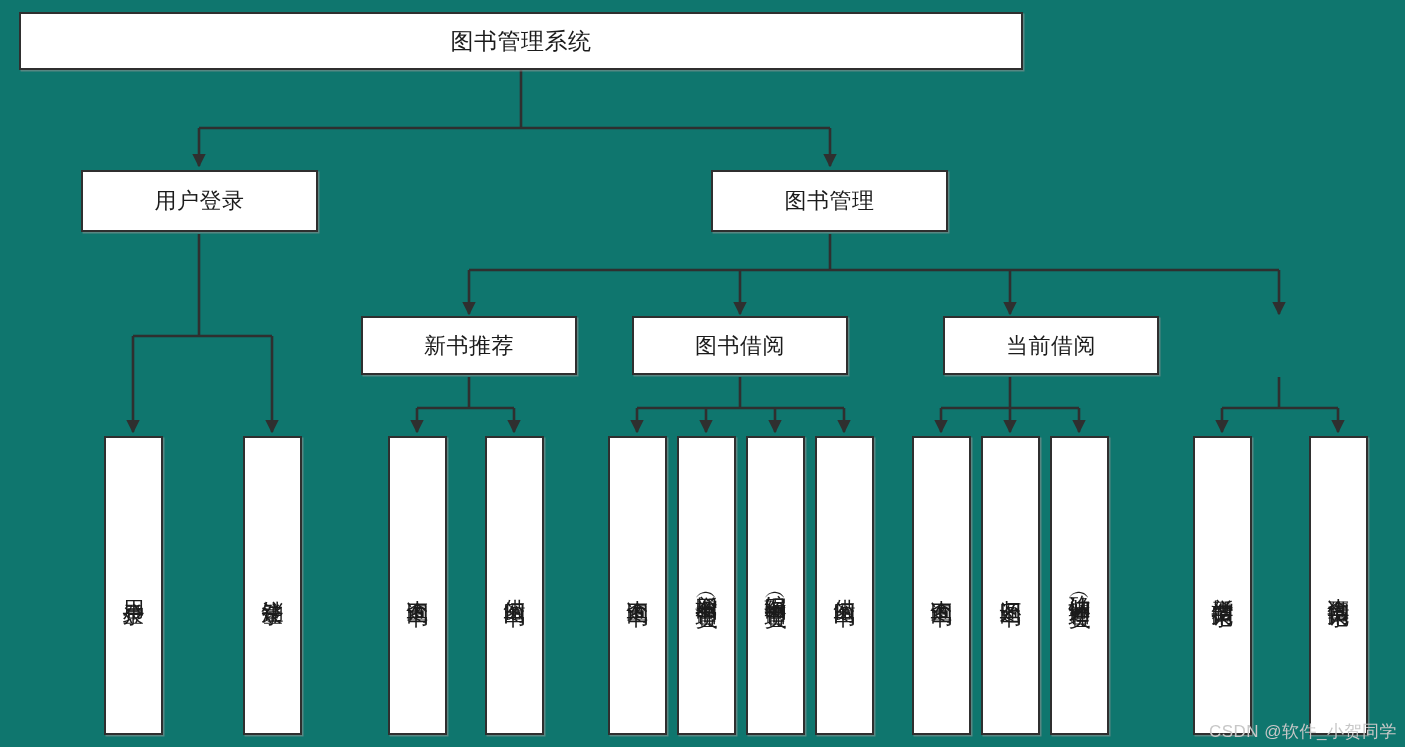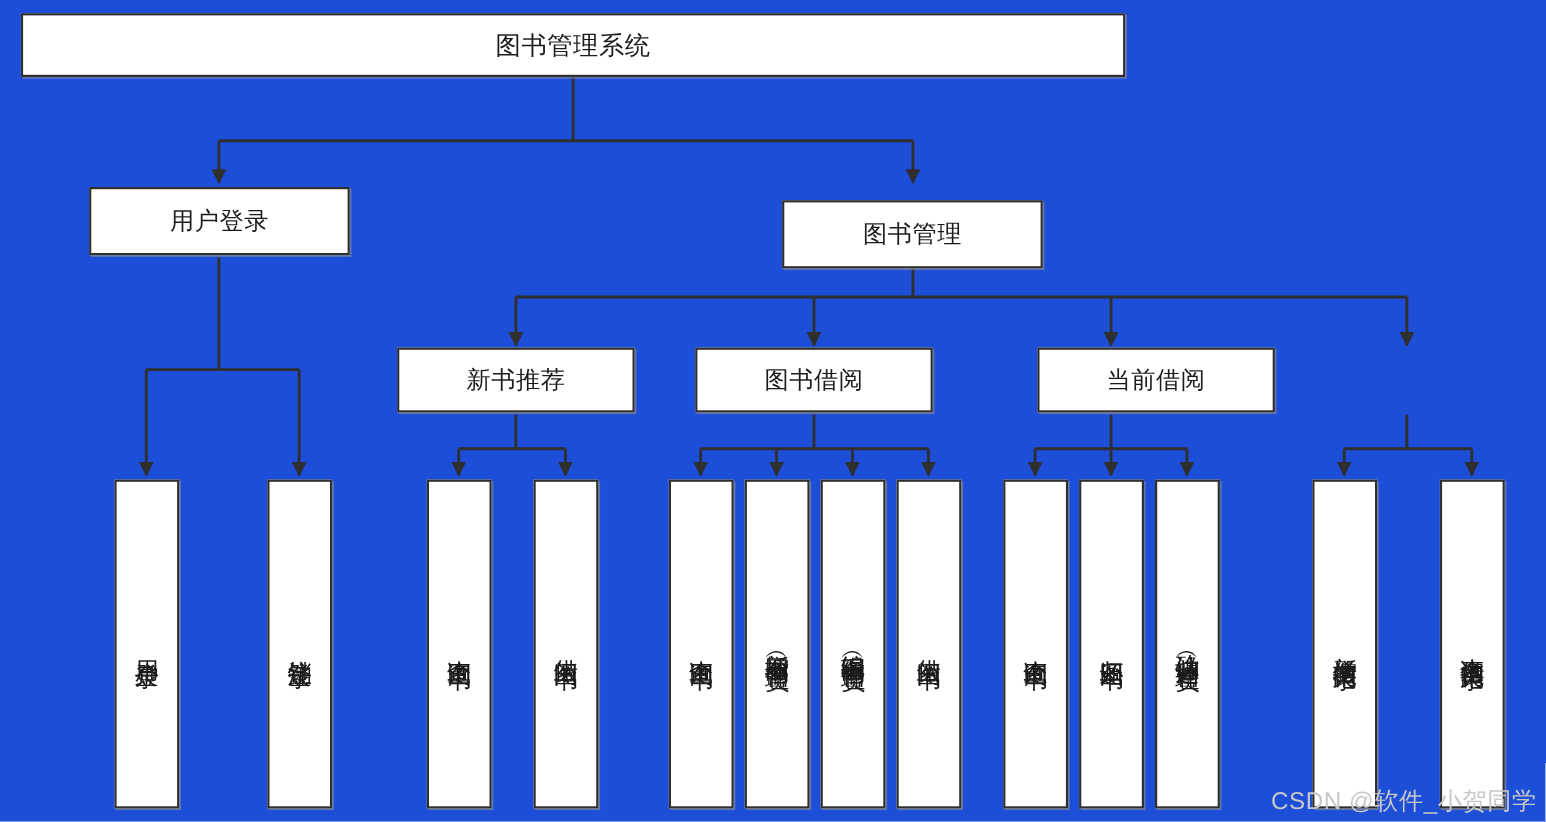--- a/index.html
+++ b/index.html
@@ -8,21 +8,21 @@
     padding: 0;
     background: #ffffff;
   }
   body {
     font-family: "Liberation Sans", "DejaVu Sans", sans-serif;
   }
   #diagram-root {
     position: relative;
     width: 1405px;
     height: 747px;
-    background: #1d4ed8;
+    background: #0f766e;
     overflow: hidden;
   }
   #wire-layer {
     position: absolute;
     left: 0;
     top: 0;
     width: 1405px;
     height: 747px;
     pointer-events: none;
   }
@@ -51,21 +51,21 @@
     letter-spacing: 2px;
     line-height: 1.0;
   }
   .node.root .node-label { font-size: 23px; }
   .node.level2 .node-label { font-size: 22px; }
   .watermark {
     position: absolute;
     right: 8px;
     bottom: 4px;
     color: #c7c7c7;
-    font-size: 22px;
+    font-size: 17px;
     letter-spacing: 0.5px;
     white-space: nowrap;
     user-select: none;
   }
 </style>
 </head>
 <body>
 
 <div id="diagram-root">
 
@@ -119,21 +119,21 @@
     </g>
   </svg>
 
   <div class="node root" style="left:19px; top:12px; width:1004px; height:58px;">
     <span class="node-label">图书管理系统</span>
   </div>
 
   <div class="node level2" style="left:81px; top:170px; width:237px; height:62px;">
     <span class="node-label">用户登录</span>
   </div>
-  <div class="node level2" style="left:711px; top:182px; width:237px; height:62px;">
+  <div class="node level2" style="left:711px; top:170px; width:237px; height:62px;">
     <span class="node-label">图书管理</span>
   </div>
 
   <div class="node level2" style="left:361px; top:316px; width:216px; height:59px;justify-content:center;">
     <span class="node-label">新书推荐</span>
   </div>
   <div class="node level2" style="left:632px; top:316px; width:216px; height:59px;justify-content:center;">
     <span class="node-label">图书借阅</span>
   </div>
   <div class="node level2" style="left:902px; top:316px; width:216px; height:59px;margin-left:41px;">

